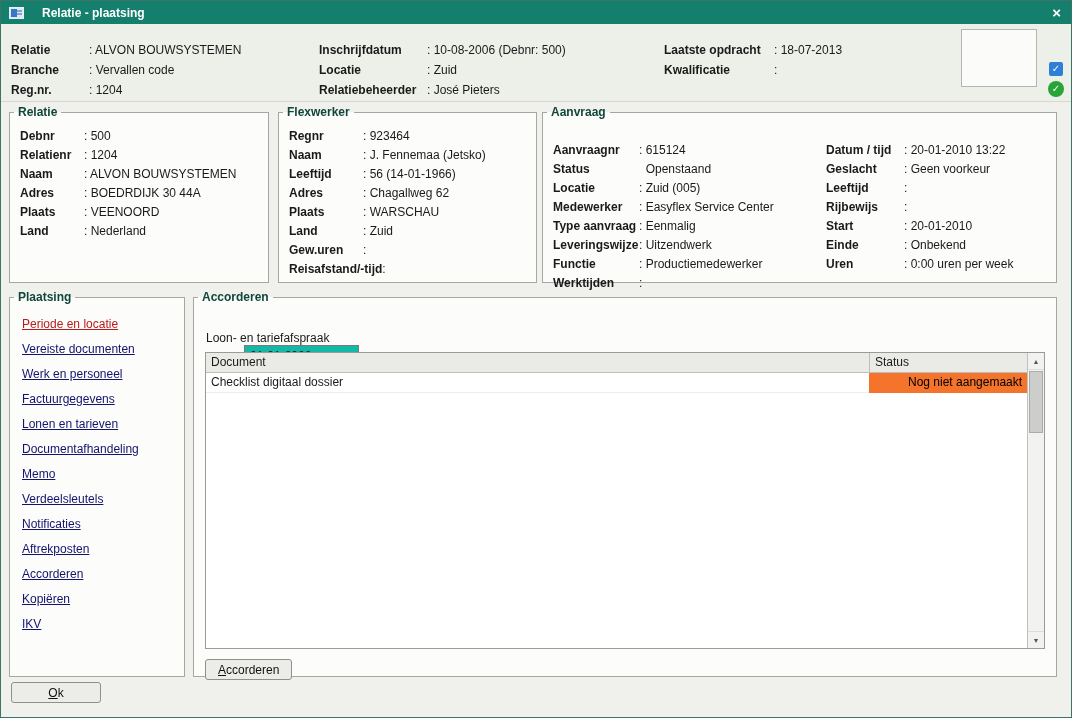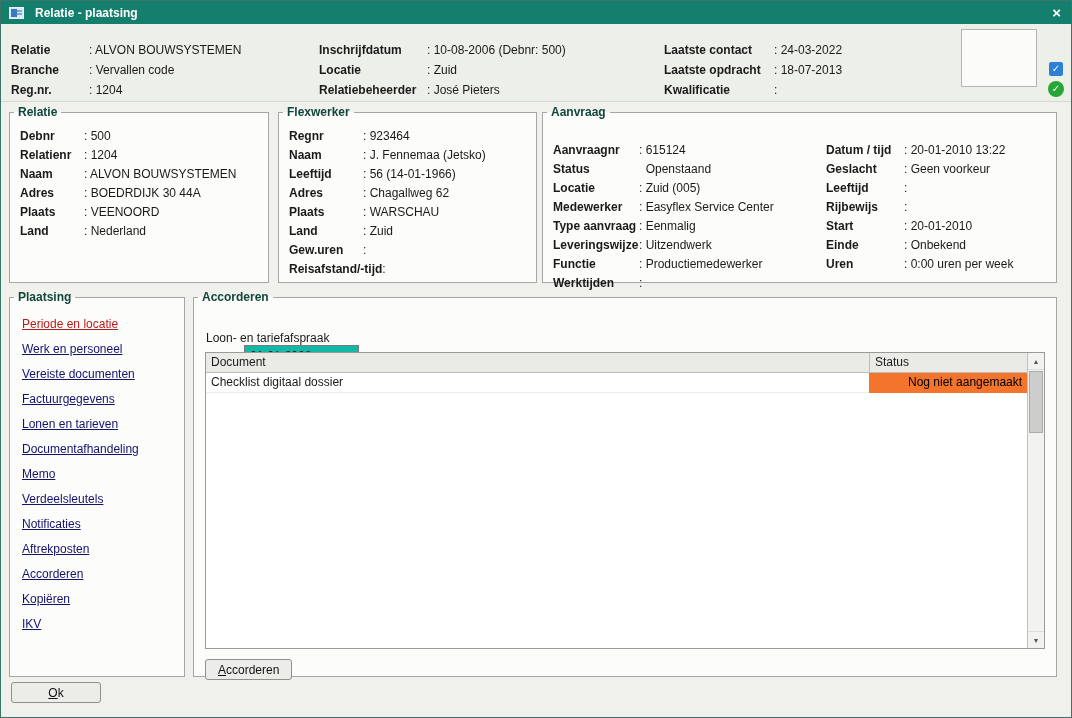--- a/index.html
+++ b/index.html
@@ -1,20 +1,20 @@
 <!DOCTYPE html>
 <html><head>
 <meta charset="utf-8">
 <style>
   * { box-sizing: border-box; margin: 0; padding: 0; }
   html,body { font-family: "Liberation Sans", sans-serif; font-size: 12px; color:#1a1a1a; background:#ffffff; }
   .window { position: relative; width:1072px; height:718px; border:1px solid #3c7468; background:#f0f1ec; overflow:hidden; }
 
   
-  .titlebar { height:23px; display:flex; align-items:center; gap:11px; padding:0 8px; color:#ffffff; font-weight:bold; }
+  .titlebar { height:23px; display:flex; align-items:center; gap:18px; padding:0 8px; color:#ffffff; font-weight:bold; }
   .app-icon { width:15px; height:12px; border:1px solid #e9f1ee; background:#dce8f5; position:relative; flex:0 0 auto; }
   .app-icon::before { content:""; position:absolute; left:1px; top:1px; width:6px; height:8px; background:#3a77c2; }
   .app-icon::after { content:""; position:absolute; right:1px; top:2px; width:5px; height:2px; background:#7ea7d8; box-shadow:0 3px 0 #7ea7d8; }
   .close { margin-left:auto; font-size:15px; font-weight:bold; line-height:1; cursor:pointer; padding:0 2px; }
 
   
   .header { position:absolute; left:0; top:23px; width:100%; height:78px; background:#edefe9; border-bottom:1px solid #d7d8d2; }
   .hcol { position:absolute; top:16px; }
   .hcol1 { left:10px; } .hcol2 { left:318px; } .hcol3 { left:663px; }
   .kv { display:flex; line-height:20px; white-space:nowrap; }
@@ -114,24 +114,20 @@
           <span class="lbl lw-h2">Locatie</span>
           <span class="val">: Zuid</span>
         </div>
       <div class="kv">
           <span class="lbl lw-h2">Relatiebeheerder</span>
           <span class="val">: José Pieters</span>
         </div>
     </div>
     <div class="hcol hcol3">
       <div class="kv">
-          <span class="lbl lw-h3">Laatste contact</span>
-          <span class="val">: 24-03-2022</span>
-        </div>
-      <div class="kv">
           <span class="lbl lw-h3">Laatste opdracht</span>
           <span class="val">: 18-07-2013</span>
         </div>
       <div class="kv">
           <span class="lbl lw-h3">Kwalificatie</span>
           <span class="val">:</span>
         </div>
     </div>
     <div class="photo"></div>
     <span class="hdr-checkbox" style="background: rgb(46, 127, 214);">
@@ -275,22 +271,22 @@
           <span class="lbl lw-avr">Uren</span>
           <span class="val">: 0:00 uren per week</span>
         </div>
     </div>
   </fieldset>
 
   <fieldset id="fs-plaatsing">
     <legend>Plaatsing</legend>
     <nav class="nav">
       <a style="color: #b91c1c;">Periode en locatie</a>
+      <a style="color: rgb(19, 19, 110);">Vereiste documenten</a>
       <a style="color: rgb(19, 19, 110);">Werk en personeel</a>
-      <a style="color: rgb(19, 19, 110);">Vereiste documenten</a>
       <a style="color: rgb(19, 19, 110);">Factuurgegevens</a>
       <a style="color: rgb(19, 19, 110);">Lonen en tarieven</a>
       <a style="color: rgb(19, 19, 110);">Documentafhandeling</a>
       <a style="color: rgb(19, 19, 110);">Memo</a>
       <a style="color: rgb(19, 19, 110);">Verdeelsleutels</a>
       <a style="color: rgb(19, 19, 110);">Notificaties</a>
       <a style="color: rgb(19, 19, 110);">Aftrekposten</a>
       <a style="color: rgb(19, 19, 110);">Accorderen</a>
       <a style="color: rgb(19, 19, 110);">Kopiëren</a>
       <a style="color: rgb(19, 19, 110);">IKV</a>

